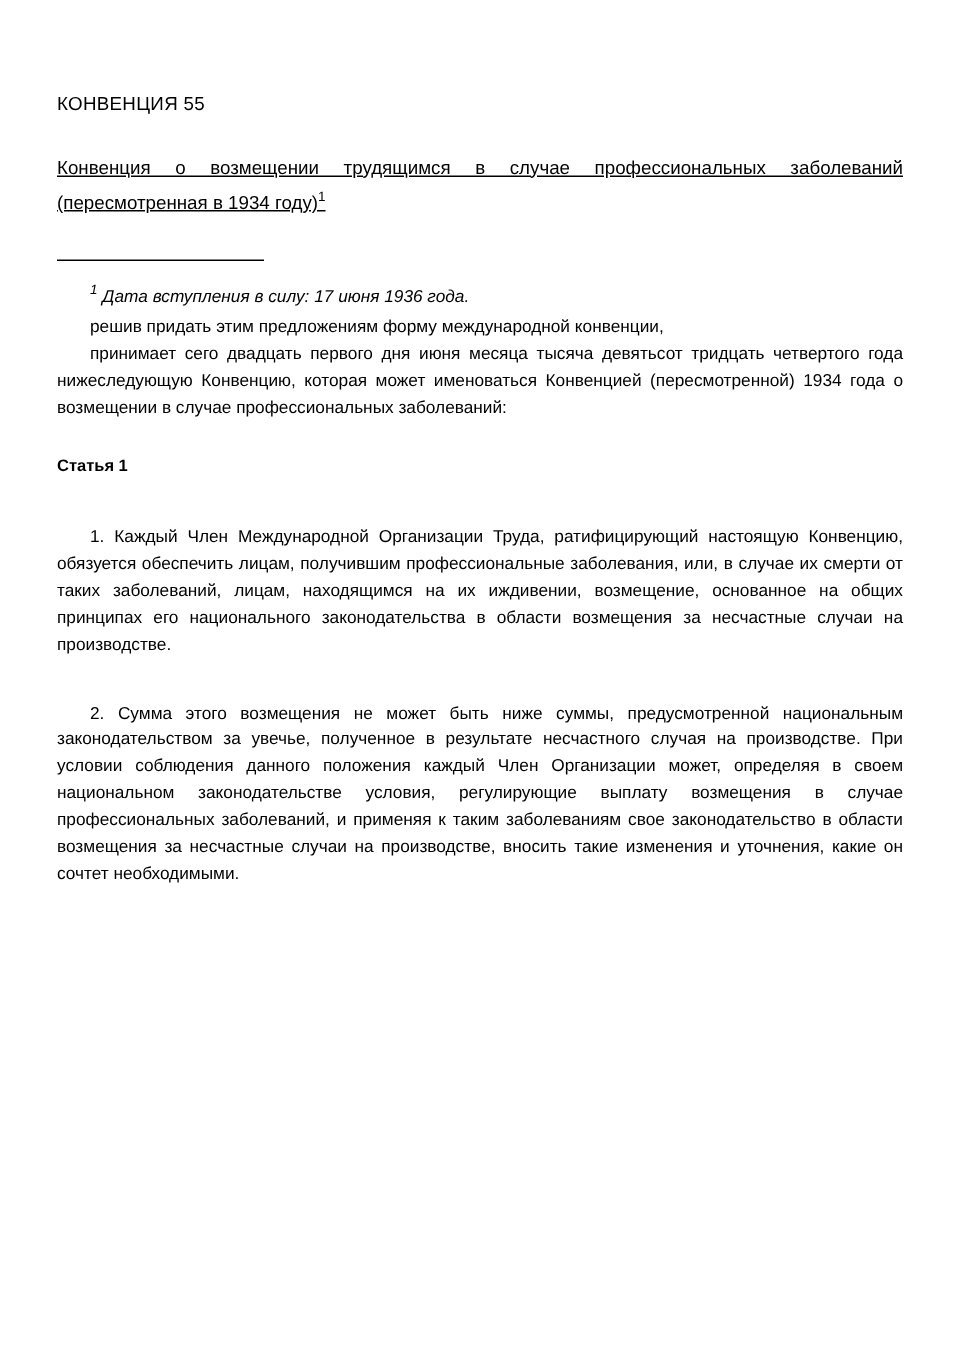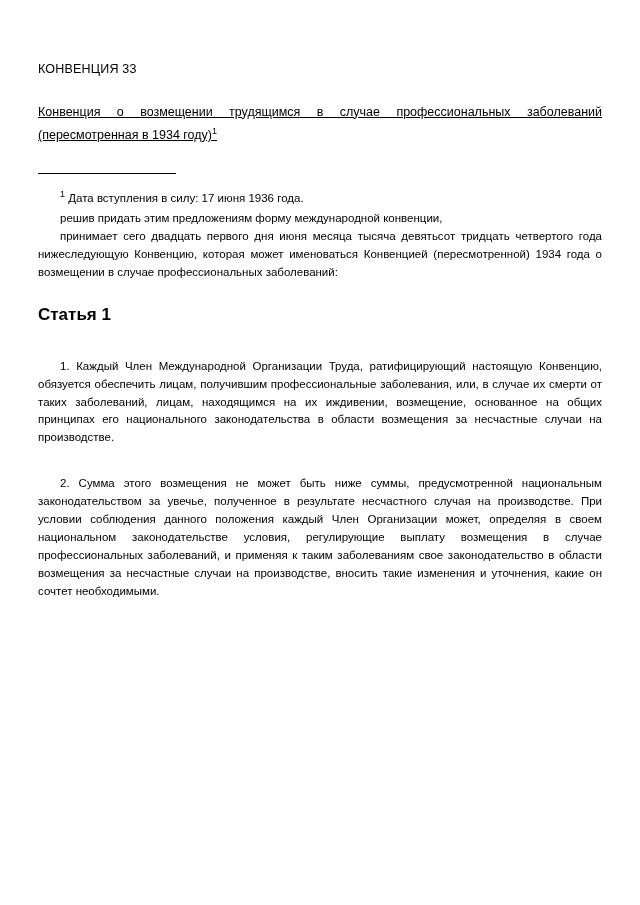--- a/index.html
+++ b/index.html
@@ -43,54 +43,55 @@
     width: 138px;
     height: 0;
     border-top: 1px solid #000;
     margin: 0 0 14px 0;
   }
   .footnote {
     font-size: 11.5px;
     line-height: 1.55;
     margin: 16px 0 2px 0;
     text-indent: 22px;
+    font-style: italic;
   }
   .footnote .sup {
     font-size: 9px;
     vertical-align: super;
     line-height: 0;
   }
   p.body-par {
     font-size: 11.5px;
     line-height: 1.56;
     text-align: justify;
     text-align-last: left;
     margin: 0;
     text-indent: 22px;
   }
   p.body-par.gap-before {
     margin-top: 28px;
   }
   h2.article-heading {
-    font-size: 17px;
+    font-size: 11px;
     font-weight: bold;
     margin: 22px 0 14px 0;
     line-height: 1.3;
   }
   h2.article-heading.tight-top {
     margin-top: 26px;
   }
   .spacer-lg { height: 18px; }
 </style>
 </head>
 <body>
 
 <div class="page">
 
-  <div class="doc-number">КОНВЕНЦИЯ 33</div>
+  <div class="doc-number">КОНВЕНЦИЯ 55</div>
 
   <div class="doc-title">
     <span>Конвенция о возмещении трудящимся в случае профессиональных заболеваний (пересмотренная в 1934 году)</span><span class="sup">1</span>
   </div>
 
   <div class="footnote-rule"></div>
 
   <div class="footnote">
     <span class="sup">1</span>
     <span>Дата вступления в силу: 17 июня 1936 года.</span>

